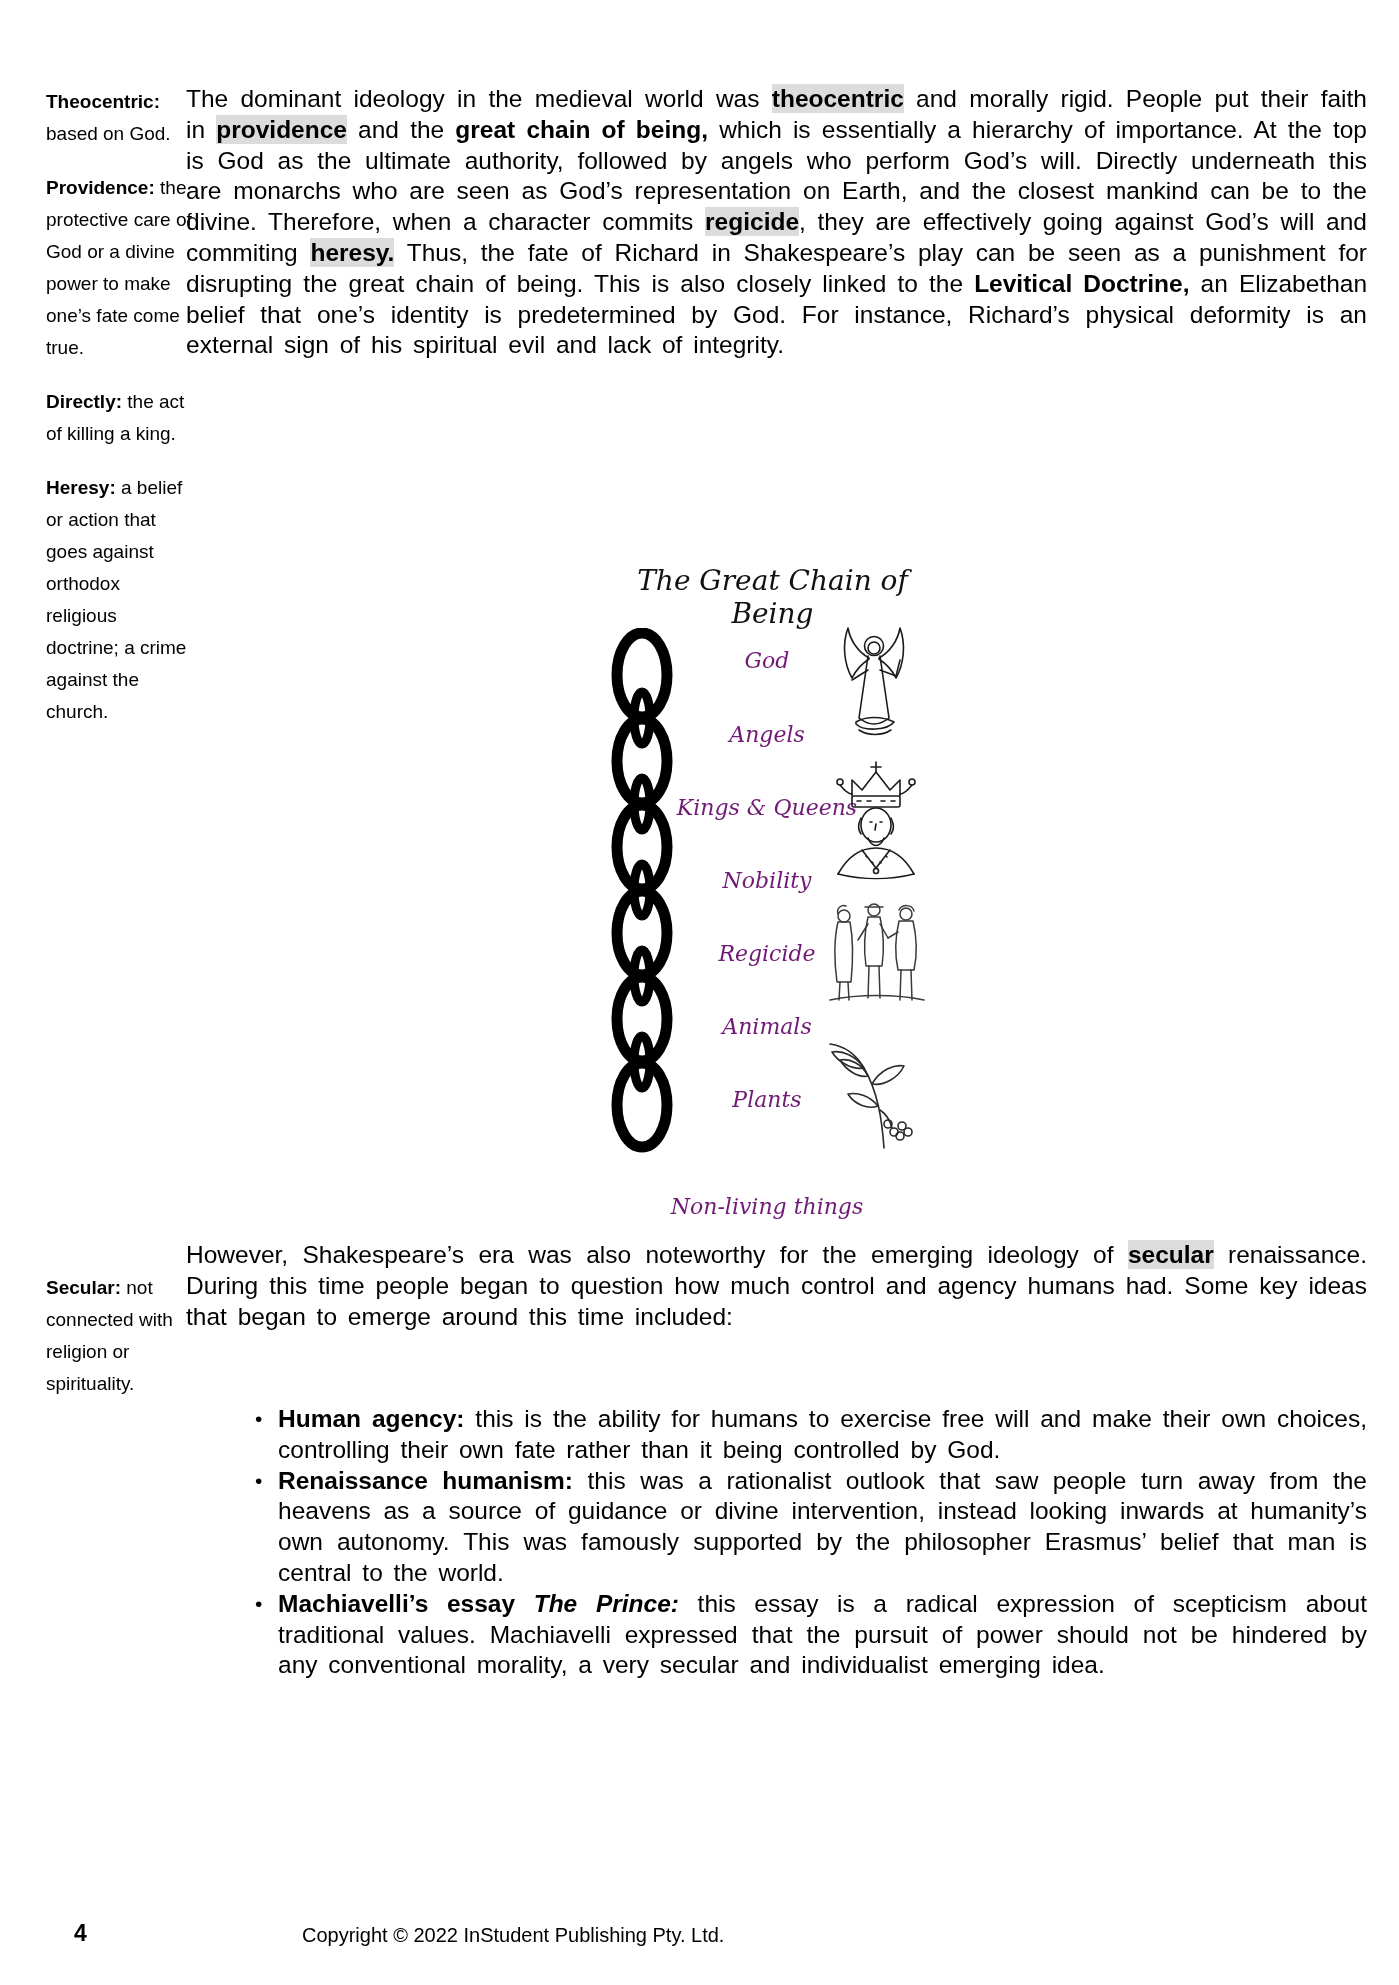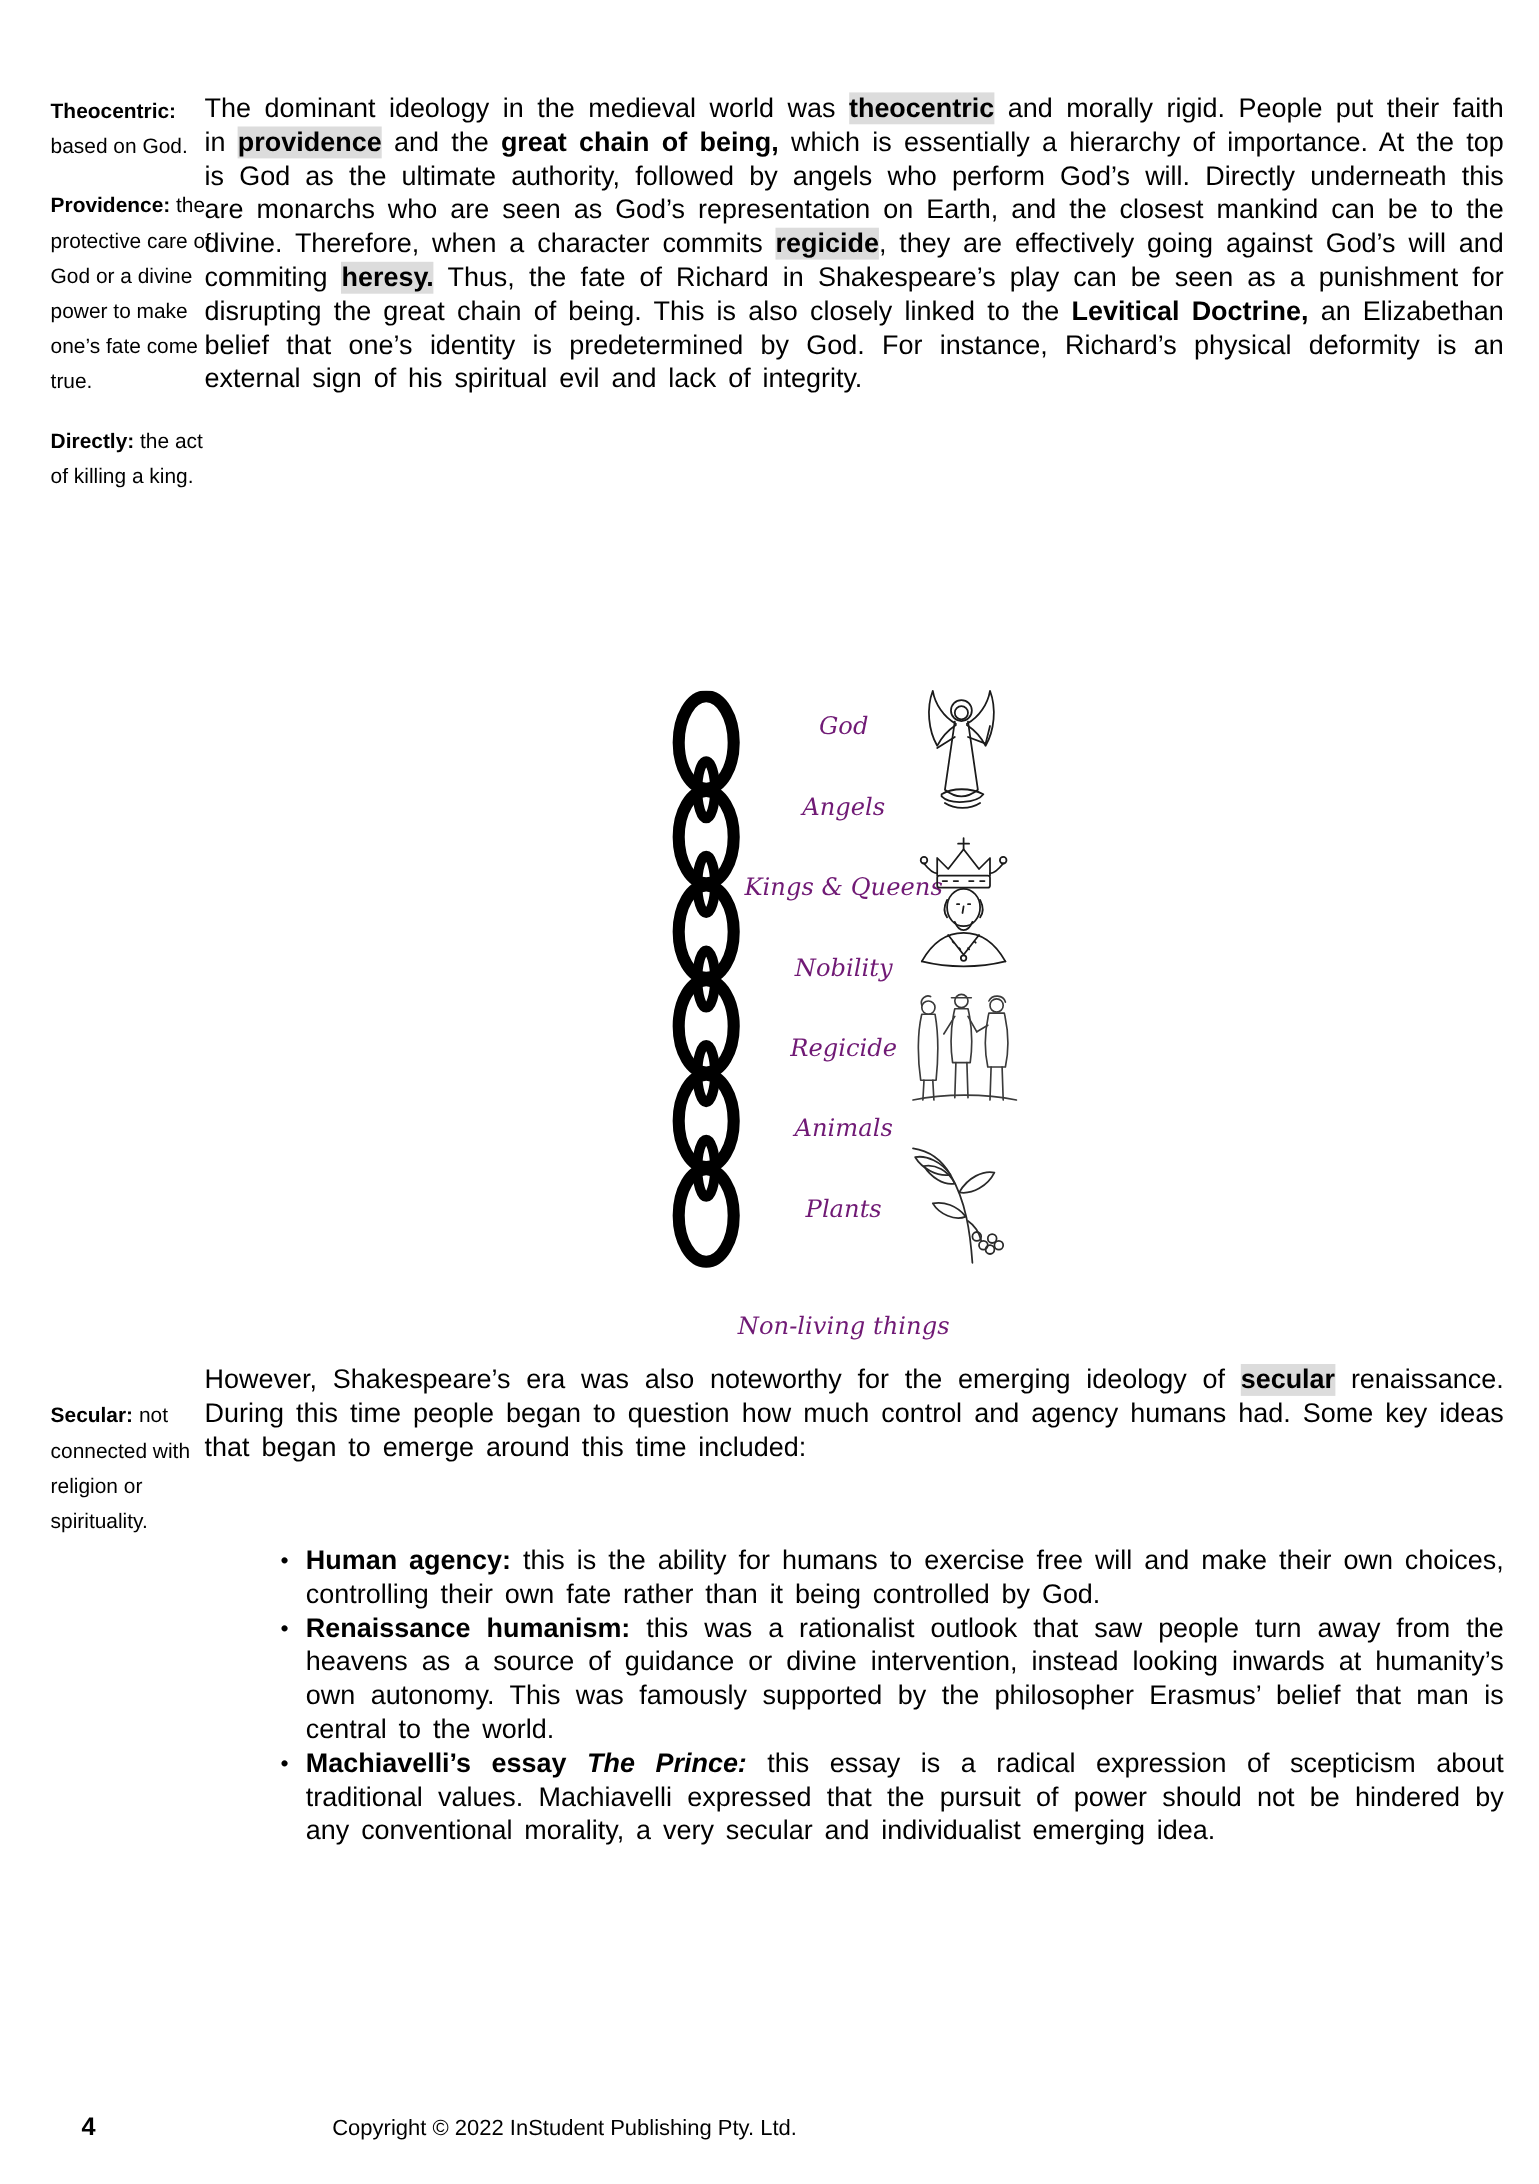--- a/index.html
+++ b/index.html
@@ -79,29 +79,31 @@
 </style>
 </head>
 <body>
 
 <div class="page">
 
   <aside class="margin-notes">
     <div class="def"><span class="term">Theocentric:</span><span> based on God.</span></div>
     <div class="def"><span class="term">Providence:</span><span> the protective care of God or a divine power to make one’s fate come true.</span></div>
     <div class="def"><span class="term">Directly:</span><span> the act of killing a king.</span></div>
+    <div class="def"><span class="term">Heresy:</span><span> a belief or action that goes against orthodox religious doctrine; a crime against the church.</span></div>
   </aside>
 
   <aside class="margin-secular">
     <span class="term">Secular:</span><span> not connected with religion or spirituality.</span>
   </aside>
 
   <p class="para para-1"><span>The dominant ideology in the medieval world was </span><span class="b hl">theocentric</span><span> and morally rigid. People put their faith in </span><span class="b hl">providence</span><span> and the </span><span class="b">great chain of being,</span><span> which is essentially a hierarchy of importance. At the top is God as the ultimate authority, followed by angels who perform God’s will. Directly underneath this are monarchs who are seen as God’s representation on Earth, and the closest mankind can be to the divine. Therefore, when a character commits </span><span class="b hl">regicide</span><span>, they are effectively going against God’s will and commiting </span><span class="b hl">heresy.</span><span> Thus, the fate of Richard in Shakespeare’s play can be seen as a punishment for disrupting the great chain of being. This is also closely linked to the </span><span class="b">Levitical Doctrine,</span><span> an Elizabethan belief that one’s identity is predetermined by God. For instance, Richard’s physical deformity is an external sign of his spiritual evil and lack of integrity.</span></p>
 
   <figure class="diagram">
+    <div class="diagram-title">The Great Chain of Being</div>
 
     <div class="chain-wrap">
       <svg width="64" height="534" viewBox="0 0 64 534">
         <g fill="none" stroke="#000">
           <ellipse cx="32" cy="90" rx="8" ry="26" stroke-width="9"></ellipse>
           <ellipse cx="32" cy="176" rx="8" ry="26" stroke-width="9"></ellipse>
           <ellipse cx="32" cy="262" rx="8" ry="26" stroke-width="9"></ellipse>
           <ellipse cx="32" cy="348" rx="8" ry="26" stroke-width="9"></ellipse>
           <ellipse cx="32" cy="434" rx="8" ry="26" stroke-width="9"></ellipse>
           <ellipse cx="32" cy="47" rx="25" ry="42" stroke-width="11"></ellipse>

